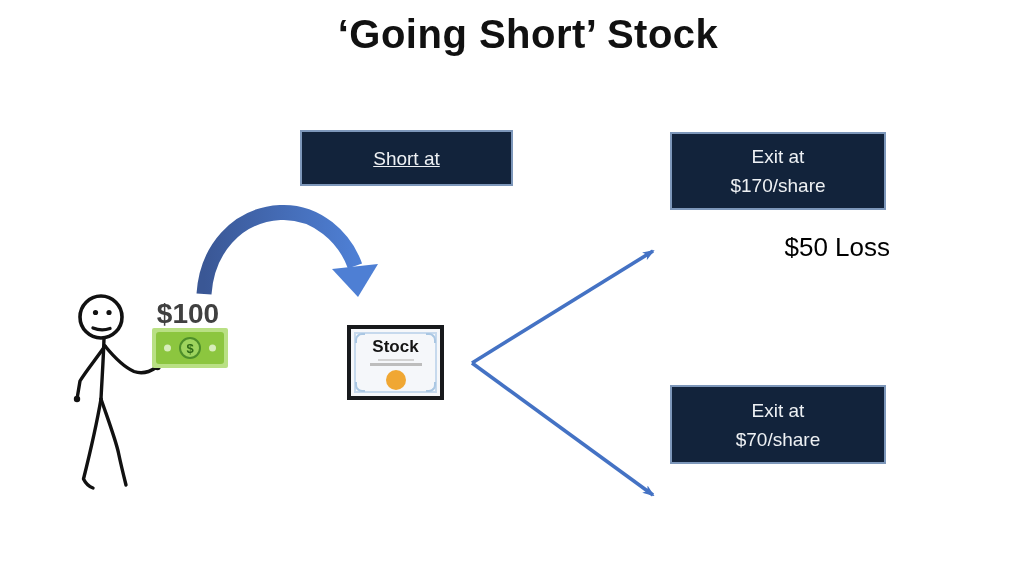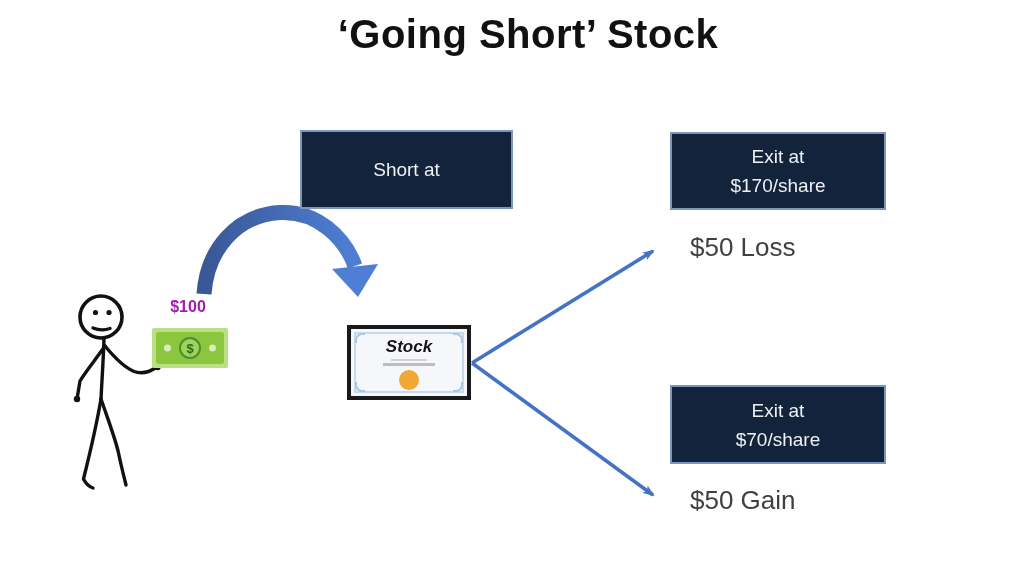--- a/index.html
+++ b/index.html
@@ -33,41 +33,41 @@
     box-sizing: border-box;
     display: flex;
     flex-direction: column;
     justify-content: center;
     align-items: center;
     color: #eef1f4;
     font-size: 19px;
     line-height: 29px;
     text-align: center;
   }
-  .box-entry   { left: 300px; top: 130px; width: 213px; height: 79px; }
+  .box-entry   { left: 300px; top: 130px; width: 213px; height: 56px; text-decoration: underline; }
   .box-exit-hi { left: 670px; top: 132px; width: 216px; height: 78px; }
   .box-exit-lo { left: 670px; top: 385px; width: 216px; height: 79px; }
   .outcome {
     position: absolute;
     width: 200px;
-    text-align: left;
+    text-align: right;
     font-size: 26px;
-    color: #404040;
+    color: #000000;
   }
   .outcome-loss { left: 690px; top: 232px; }
   .outcome-gain { left: 690px; top: 485px; }
   .money-label {
     position: absolute;
     left: 152px;
     top: 298px;
     width: 72px;
     text-align: center;
-    font-size: 16px;
+    font-size: 28px;
     font-weight: bold;
-    color: #a21caf;
+    color: #404040;
   }
   .bill {
     position: absolute;
     left: 152px;
     top: 328px;
     width: 76px;
     height: 40px;
     background: #b9e084;
     border-radius: 2px;
     box-sizing: border-box;
@@ -105,26 +105,25 @@
     background: #d8edbb;
     top: 50%;
     transform: translateY(-50%);
   }
   .bill-dot.left  { left: 8px; }
   .bill-dot.right { right: 8px; }
   .cert {
     position: absolute;
     left: 347px;
     top: 325px;
-    width: 124px;
+    width: 97px;
     height: 75px;
     background: #f5f7fa;
     border: 4px solid #17191c;
     box-sizing: border-box;
-    font-style: italic;
   }
   .cert-frame {
     position: absolute;
     left: 3px; top: 3px; right: 3px; bottom: 3px;
     border: 2px solid #c6d9ed;
     pointer-events: none;
   }
   .cert-corner {
     position: absolute;
     width: 10px;
@@ -211,21 +210,20 @@
   <div class="navy-box box-exit-hi">
     <span>Exit at</span>
     <span>$170/share</span>
   </div>
   <div class="outcome outcome-loss">$50 Loss</div>
 
   <div class="navy-box box-exit-lo">
     <span>Exit at</span>
     <span>$70/share</span>
   </div>
-  <div class="outcome outcome-gain">$50 Gain</div>
 
   <div class="money-label">$100</div>
   <div class="bill">
     <div class="bill-inner">
       <div class="bill-dot left"></div>
       <div class="bill-circle">$</div>
       <div class="bill-dot right"></div>
     </div>
   </div>
 

